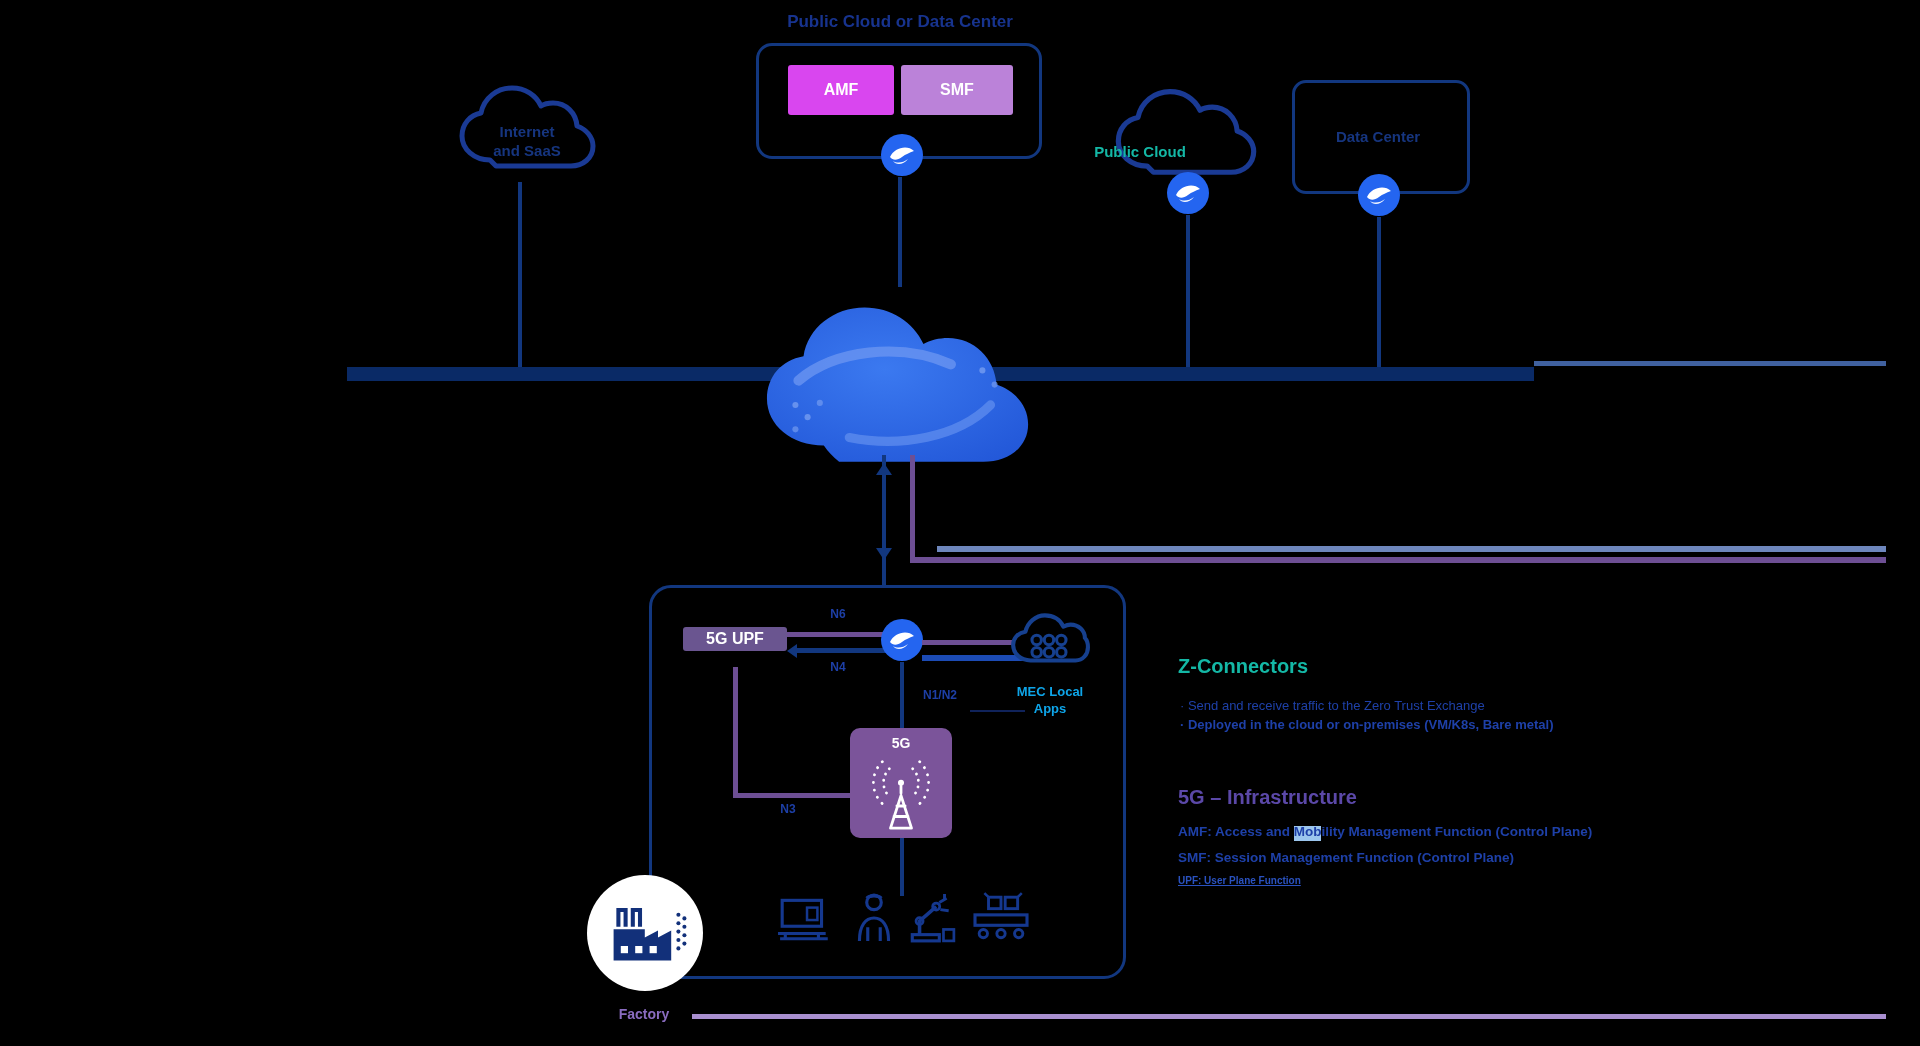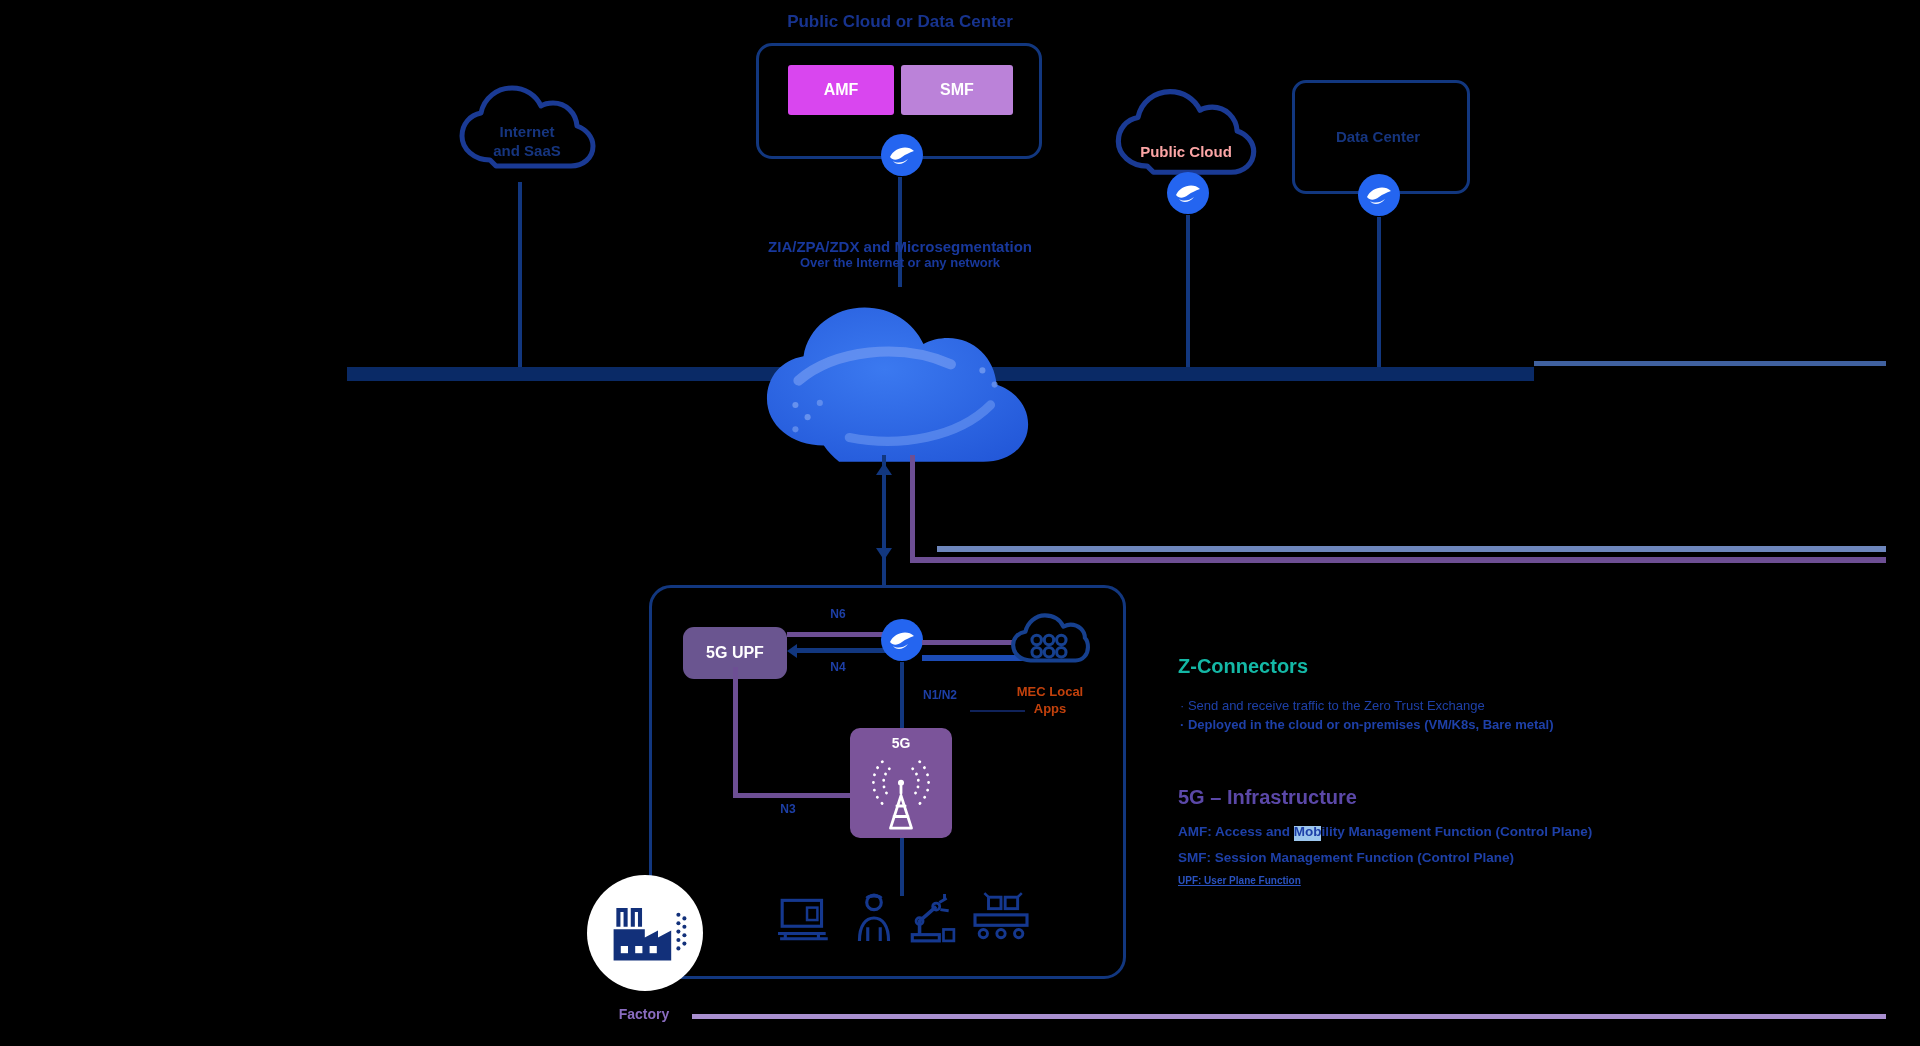--- a/index.html
+++ b/index.html
@@ -41,24 +41,20 @@
   </svg>
   <div class="abs ctr bold" style="left:462px;top:123px;width:130px;font-size:15px;line-height:1.25;color:#16357f;">
     <div>Internet</div>
     <div>and SaaS</div>
   </div>
   <div class="vline" style="left:518px;top:182px;width:4px;height:186px;background:#12377f;"></div>
 
   <div class="hline" style="left:347px;top:367px;width:1187px;height:14px;background:#0a2a66;"></div>
   <div class="hline" style="left:1534px;top:361px;width:352px;height:5px;background:#40619f;"></div>
 
-  <div class="abs ctr" style="left:720px;top:238px;width:360px;color:#18389c;">
-    <div class="bold" style="font-size:15px;">ZIA/ZPA/ZDX and Microsegmentation</div>
-    <div style="font-size:13px;font-weight:bold;">Over the Internet or any network</div>
-  </div>
 
   <svg class="abs" style="left:742px;top:283px;width:306px;height:188px;" viewBox="0 0 300 185">
     <defs>
       <radialGradient id="zteGrad" cx="45%" cy="40%" r="75%">
         <stop offset="0%" stop-color="#3b79f0"></stop>
         <stop offset="100%" stop-color="#2257d8"></stop>
       </radialGradient>
     </defs>
     <path d="M80 160 C48 160 24 140 24 114 C24 92 38 76 60 72 C64 44 90 24 120 24 C146 24 168 38 178 60 C184 56 194 54 202 54 C228 54 248 74 250 100 C268 106 281 121 281 139 C281 162 261 176 237 176 L95 176 C89 171 84 166 80 160 Z" fill="url(#zteGrad)"></path>
     <path d="M55 96 C90 66 155 58 205 80" stroke="#6d97f2" stroke-width="10" fill="none" stroke-linecap="round" opacity="0.75"></path>
@@ -67,21 +63,21 @@
       <circle cx="64" cy="132" r="3" fill="#7fa4f2" opacity=".7"></circle>
     <circle cx="52" cy="144" r="3" fill="#7fa4f2" opacity=".6"></circle>
       <circle cx="76" cy="118" r="3" fill="#7fa4f2" opacity=".6"></circle>
     <circle cx="236" cy="86" r="3" fill="#7fa4f2" opacity=".7"></circle>
       <circle cx="248" cy="100" r="3" fill="#7fa4f2" opacity=".6"></circle>
   </svg>
 
   <svg class="abs" style="left:1108px;top:78px;width:155px;height:110px;" viewBox="0 0 150 100">
     <path d="M38 82 C22 82 10 71 10 58 C10 46 18 37 29 35 C32 20 45 10 60 10 C73 10 84 17 89 28 C92 26 97 25 101 25 C114 25 124 35 125 48 C134 51 141 59 141 68 C141 80 131 88 119 88 L44 88 C42 86 40 84 38 82 Z" fill="#000" stroke="#1a3a94" stroke-width="5" stroke-linejoin="round"></path>
   </svg>
-  <div class="abs ctr bold" style="left:1118px;top:143px;width:136px;font-size:15px;color:#fca5a5;">Public Cloud</div>
+  <div class="abs ctr bold" style="left:1072px;top:143px;width:136px;font-size:15px;color:#14b8a6;">Public Cloud</div>
   <svg class="logo" style="left:1166px;top:171px;" viewBox="0 0 44 44">
     <circle cx="22" cy="22" r="21" fill="#2465f0"></circle>
     <path d="M10 24 C14 15 27 11 34 18 C29 20 26 21 22 24 C17 27.5 13 27.5 10 24 Z" fill="#fff"></path>
     <path d="M13 28 C17 30.5 23 30 28 26 C23.5 32 16 32.5 13 28 Z" fill="#fff" opacity="0.95"></path>
   </svg>
   <div class="vline" style="left:1186px;top:215px;width:4px;height:152px;background:#12377f;"></div>
 
   <div class="box-outline" style="left:1292px;top:80px;width:172px;height:108px;border-radius:14px;"></div>
   <div class="abs ctr bold" style="left:1292px;top:128px;width:172px;font-size:15px;color:#16357f;">Data Center</div>
   <svg class="logo" style="left:1357px;top:173px;" viewBox="0 0 44 44">
@@ -93,21 +89,21 @@
 
   <div class="vline" style="left:882px;top:455px;width:4px;height:132px;background:#12377f;"></div>
   <div class="arrow-up" style="left:876px;top:463px;"></div>
   <div class="arrow-down" style="left:876px;top:548px;"></div>
   <div class="vline" style="left:910px;top:455px;width:5px;height:108px;background:#6d4f94;"></div>
   <div class="hline" style="left:937px;top:546px;width:949px;height:6px;background:#6e87bd;"></div>
   <div class="hline" style="left:910px;top:557px;width:976px;height:6px;background:#6d4f94;"></div>
 
   <div class="box-outline" style="left:649px;top:585px;width:471px;height:388px;border-radius:22px;"></div>
 
-  <div class="chip" style="left:683px;top:627px;width:104px;height:52px;background:#6a5590;font-size:16px;border-radius:11px;">5G UPF</div>
+  <div class="chip" style="left:683px;top:627px;width:104px;height:24px;background:#6a5590;font-size:16px;">5G UPF</div>
 
   <div class="hline" style="left:787px;top:632px;width:97px;height:5px;background:#6d4f94;"></div>
   <div class="hline" style="left:796px;top:648px;width:106px;height:5px;background:#12377f;"></div>
   <div class="arrow-left" style="left:787px;top:644px;"></div>
   <div class="iface" style="left:820px;top:607px;width:36px;">N6</div>
   <div class="iface" style="left:820px;top:660px;width:36px;">N4</div>
 
   <svg class="logo" style="left:880px;top:618px;" viewBox="0 0 44 44">
     <circle cx="22" cy="22" r="21" fill="#2465f0"></circle>
     <path d="M10 24 C14 15 27 11 34 18 C29 20 26 21 22 24 C17 27.5 13 27.5 10 24 Z" fill="#fff"></path>
@@ -123,21 +119,21 @@
     <circle cx="40" cy="29" r="4.6" fill="none" stroke="#16408f" stroke-width="3"></circle>
     <circle cx="52" cy="29" r="4.6" fill="none" stroke="#16408f" stroke-width="3"></circle>
     <circle cx="28" cy="41" r="4.6" fill="none" stroke="#16408f" stroke-width="3"></circle>
     <circle cx="40" cy="41" r="4.6" fill="none" stroke="#16408f" stroke-width="3"></circle>
     <circle cx="52" cy="41" r="4.6" fill="none" stroke="#16408f" stroke-width="3"></circle>
   </svg>
 
   <div class="vline" style="left:900px;top:662px;width:4px;height:66px;background:#12377f;"></div>
   <div class="iface" style="left:912px;top:688px;width:56px;">N1/N2</div>
   <div class="hline" style="left:970px;top:710px;width:55px;height:2px;background:#1d3fa6;opacity:.55;"></div>
-  <div class="abs ctr bold" style="left:1000px;top:684px;width:100px;font-size:13px;line-height:1.3;color:#c2410c;">
+  <div class="abs ctr bold" style="left:1000px;top:684px;width:100px;font-size:13px;line-height:1.3;color:#0ea5e9;">
     <div>MEC Local</div>
     <div>Apps</div>
   </div>
 
   <div class="abs" style="left:850px;top:728px;width:102px;height:110px;background:#7b549a;border-radius:10px;"></div>
   <div class="abs ctr bold" style="left:850px;top:735px;width:102px;font-size:14px;color:#fff;">5G</div>
   <svg class="abs" style="left:866px;top:750px;width:70px;height:84px;" viewBox="0 0 60 70">
     <circle cx="30" cy="27" r="2.6" fill="#fff"></circle>
     <path d="M30 30 L30 36 M21 66 L30 38 L39 66 M24 56 L36 56 M26.5 47 L33.5 47 M21 66 L39 66" stroke="#fff" stroke-width="2.4" fill="none" stroke-linecap="round"></path>
     <path d="M20 15 A 17 17 0 0 0 20 39" stroke="#fff" stroke-width="2.4" fill="none" stroke-linecap="round" stroke-dasharray="0.1 5.5"></path>

